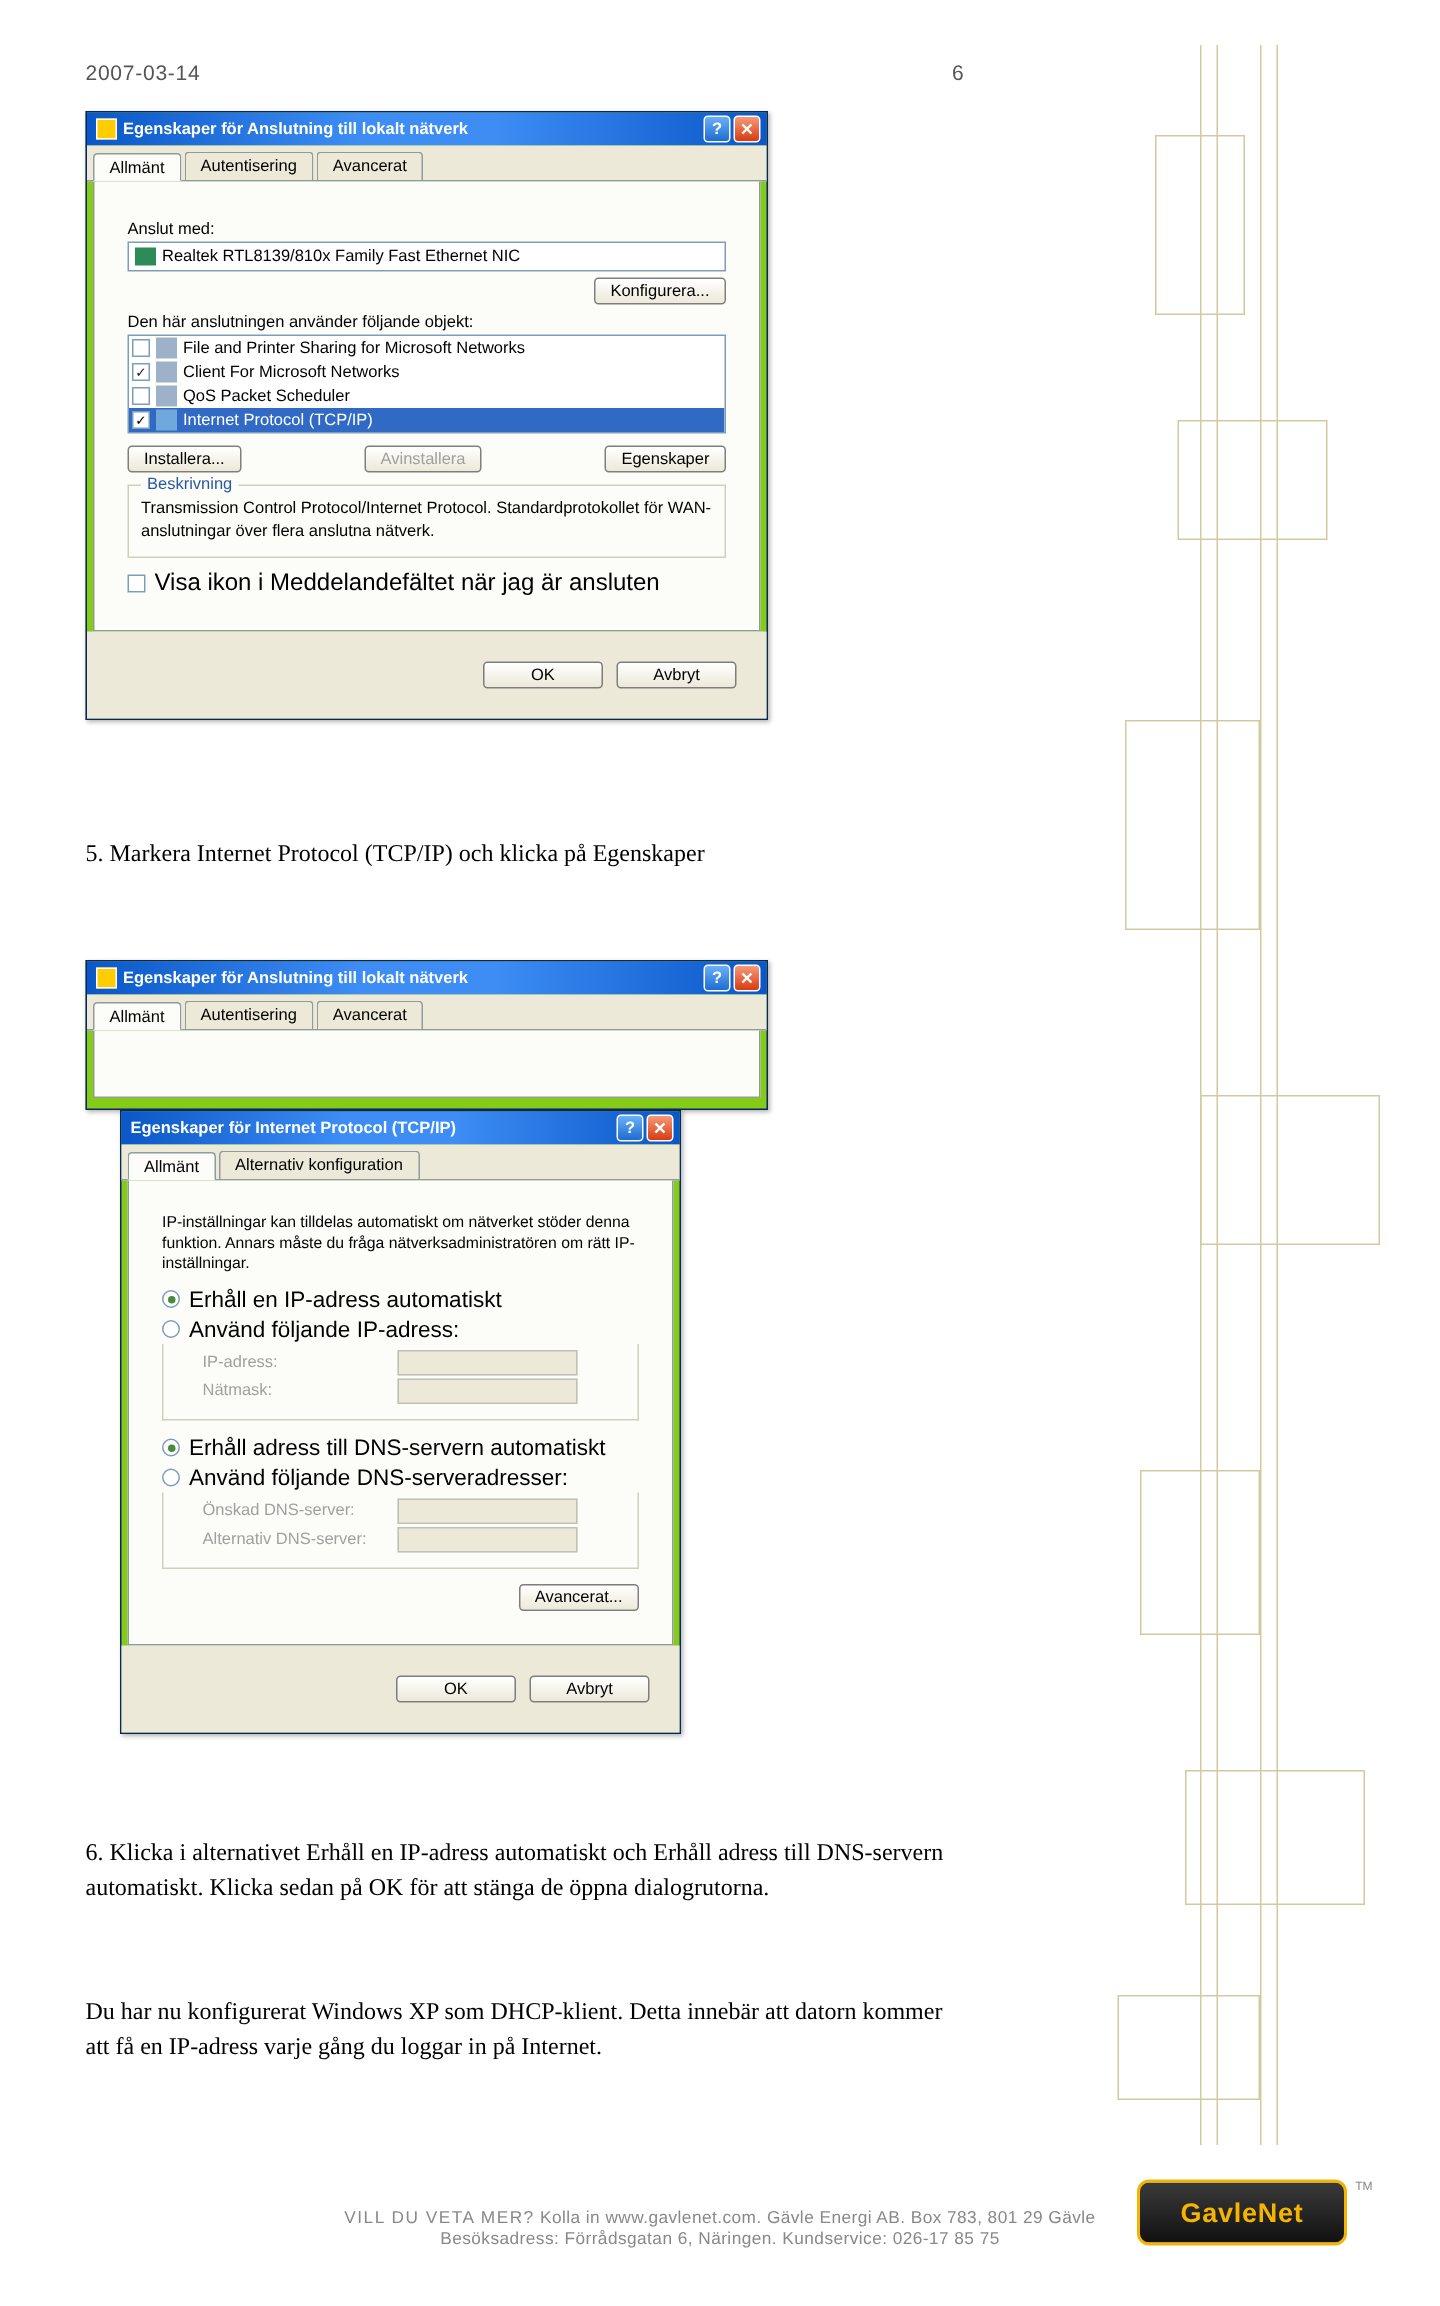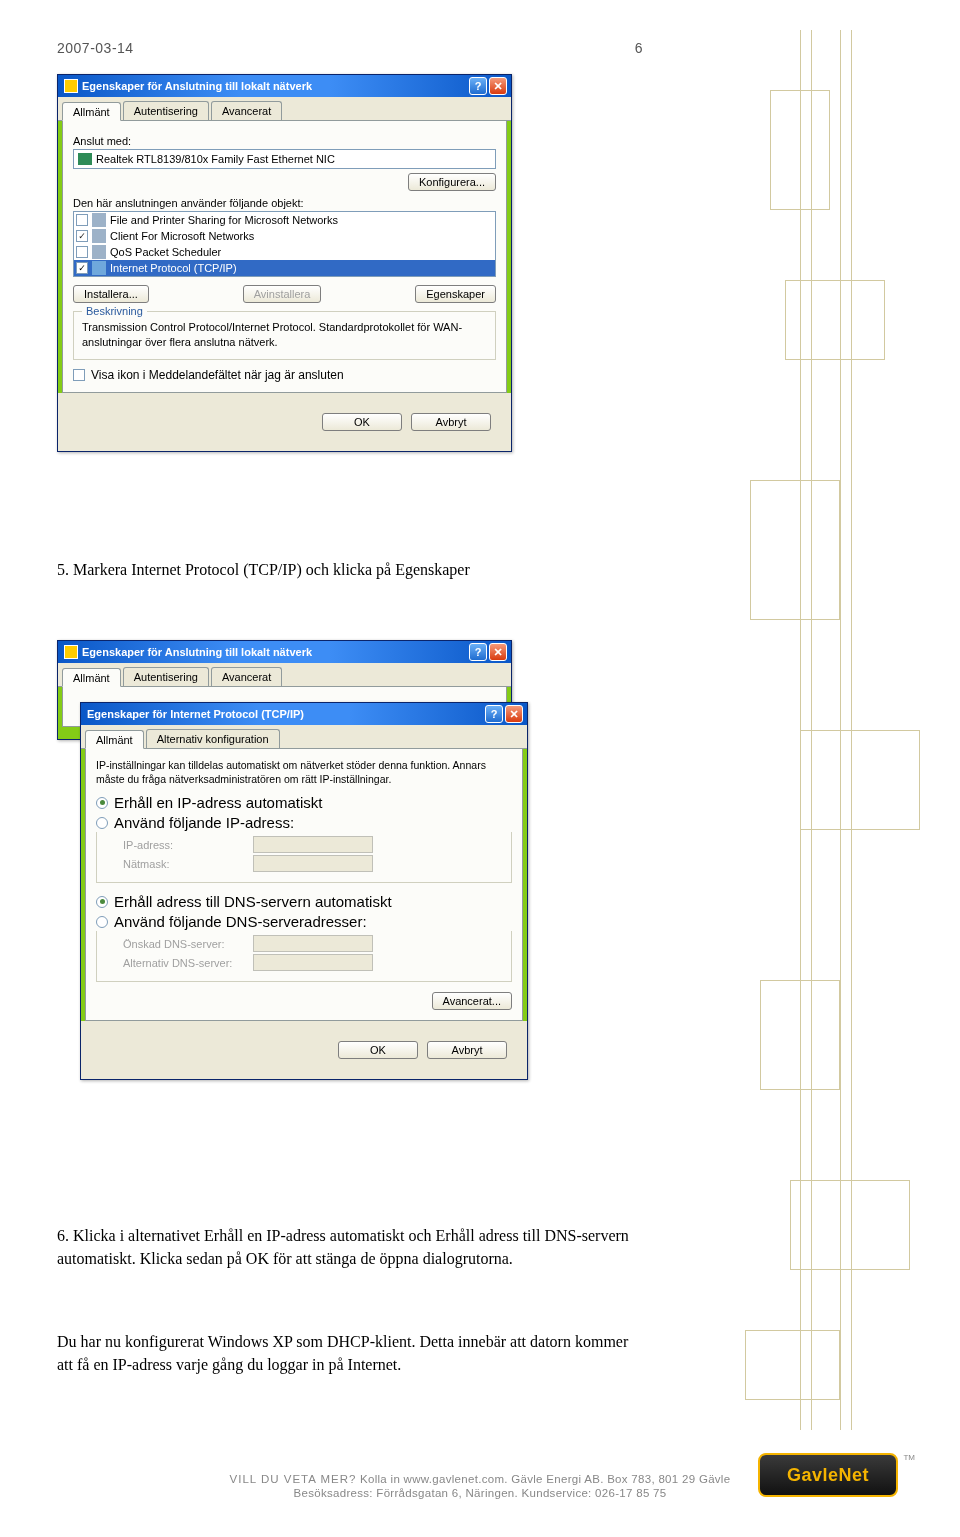--- a/index.html
+++ b/index.html
@@ -91,21 +91,21 @@
   .tab.active {
     background: #fcfcf9;
     border-bottom: 1px solid #fcfcf9;
     position: relative; top: 1px;
     font-weight: normal;
   }
   .tabcontent {
     border: 1px solid #919b9c;
     border-top: none;
     background: #fcfcf9;
-    padding: 10px;
+    padding: 22px;
   }
 
   .label { margin: 4px 0 2px 0; }
   .textbox {
     background: #fff;
     border: 1px solid #7f9db9;
     padding: 2px 4px;
     width: 100%;
     display: flex;
     align-items: center;
@@ -169,21 +169,21 @@
   }
   .group-title {
     position: absolute; top: -7px; left: 8px;
     background: #fcfcf9;
     padding: 0 4px;
     color: #2a5a9e;
     font-size: 11px;
   }
   .desc-text { font-size: 11px; line-height: 1.4; }
 
-  .chk-row { display: flex; align-items: center; margin-top: 8px; font-size: 12px; }
+  .chk-row { display: flex; align-items: center; margin-top: 8px; font-size: 16px; }
   .chk-row .chk { margin-right: 6px; }
 
   .footer-btns {
     padding: 20px;
     text-align: right;
     background: #ece9d8;
   }
   .footer-btns .btn { margin-left: 6px; min-width: 80px; }
 
   
@@ -348,21 +348,21 @@
     <span class="sysbtn close-btn">✕</span>
   </div>
   <div class="tabstrip" style="padding:4px 4px 0 4px; background:#ece9d8;">
     <div class="tab active">Allmänt</div>
     <div class="tab">Autentisering</div>
     <div class="tab">Avancerat</div>
   </div>
   <div class="tabcontent" style="margin:0 4px; height:40px;"></div>
 </div>
 
-<div class="win" style="top:702px; left:80px; width:448px;">
+<div class="win" style="top:740px; left:80px; width:374px;">
   <div class="titlebar">
     <span class="title-text">Egenskaper för Internet Protocol (TCP/IP)</span>
     <span class="sysbtn help-btn">?</span>
     <span class="sysbtn close-btn">✕</span>
   </div>
   <div class="tabstrip" style="padding:4px 4px 0 4px; background:#ece9d8;">
     <div class="tab active">Allmänt</div>
     <div class="tab">Alternativ konfiguration</div>
   </div>
   <div class="tabcontent" style="margin:0 4px;">

